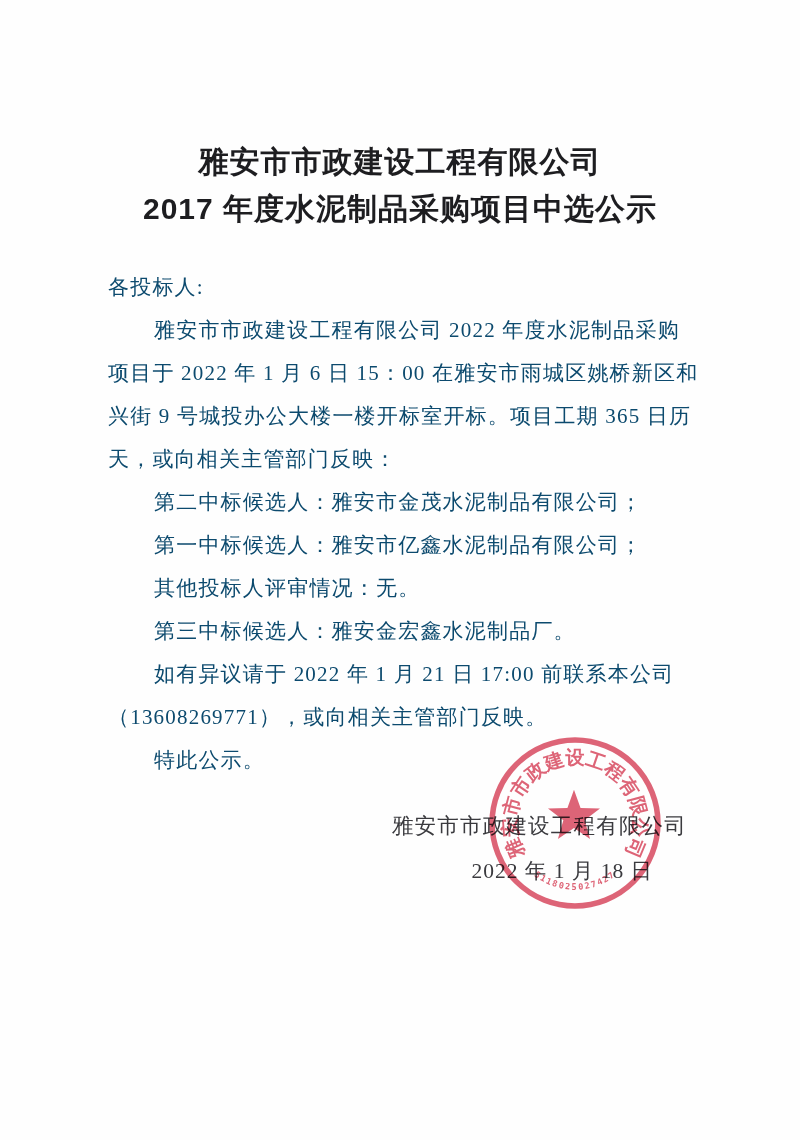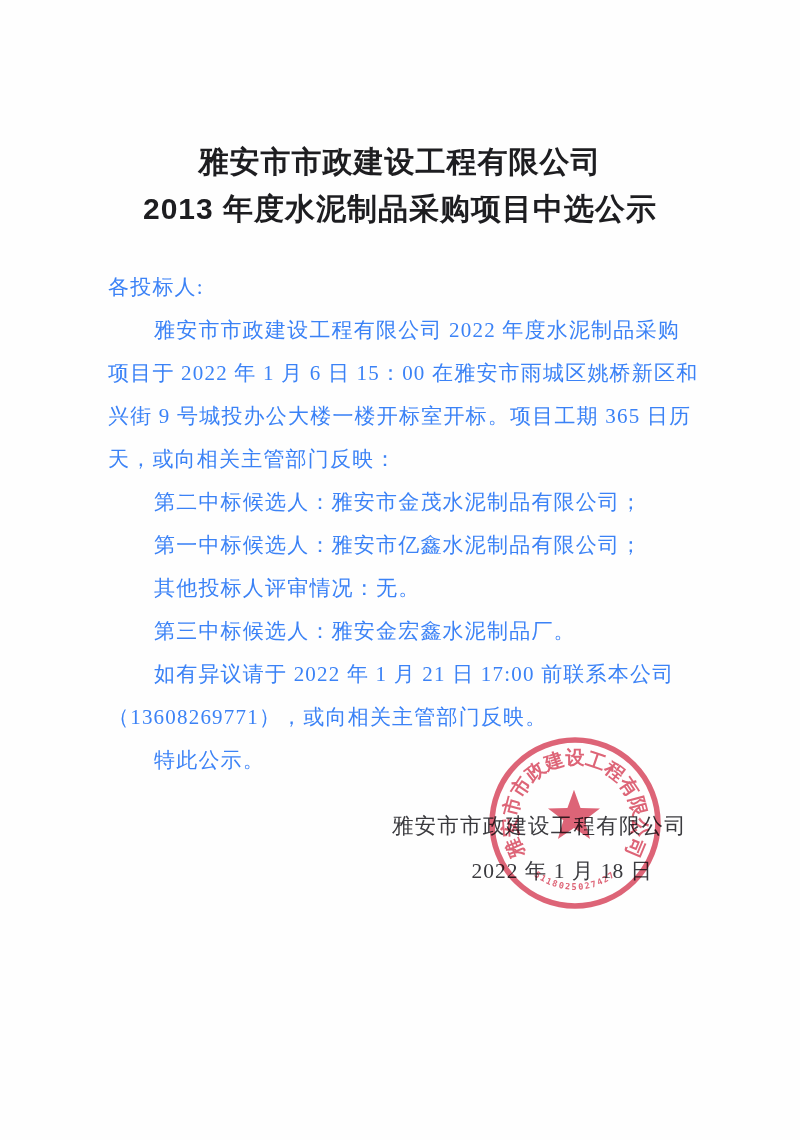--- a/index.html
+++ b/index.html
@@ -25,21 +25,21 @@
     line-height: 47px;
     letter-spacing: 1px;
     color: #1d1d20;
   }
   .doc-body {
     position: absolute;
     top: 266px; left: 108px; width: 610px;
     font-size: 21px;
     line-height: 43px;
     letter-spacing: 1.2px;
-    color: #3b82f6;
+    color: #0c4a6e;
   }
   .line { white-space: nowrap; }
   .ind { padding-left: 46px; }
   .sig-company {
     position: absolute;
     top: 811px; right: 113px;
     font-size: 21.5px; letter-spacing: 1.2px;
     white-space: nowrap;
     color: #3a3a3e;
   }
@@ -69,21 +69,21 @@
     letter-spacing: 1.6px;
   }
 </style>
 </head>
 <body>
 
 <div class="page">
 
   <div class="doc-title">
     <div>雅安市市政建设工程有限公司</div>
-    <div>2013 年度水泥制品采购项目中选公示</div>
+    <div>2017 年度水泥制品采购项目中选公示</div>
   </div>
 
   <div class="doc-body">
     <div class="line">各投标人:</div>
     <div class="line ind">雅安市市政建设工程有限公司 2022 年度水泥制品采购</div>
     <div class="line">项目于 2022 年 1 月 6 日 15：00 在雅安市雨城区姚桥新区和</div>
     <div class="line">兴街 9 号城投办公大楼一楼开标室开标。项目工期 365 日历</div>
     <div class="line">天，或向相关主管部门反映：</div>
     <div class="line ind">第二中标候选人：雅安市金茂水泥制品有限公司；</div>
     <div class="line ind">第一中标候选人：雅安市亿鑫水泥制品有限公司；</div>

